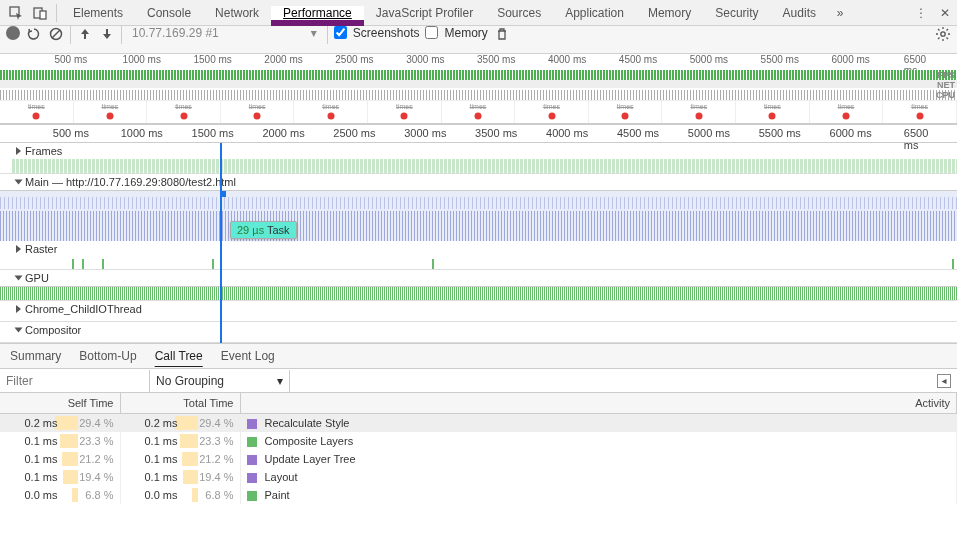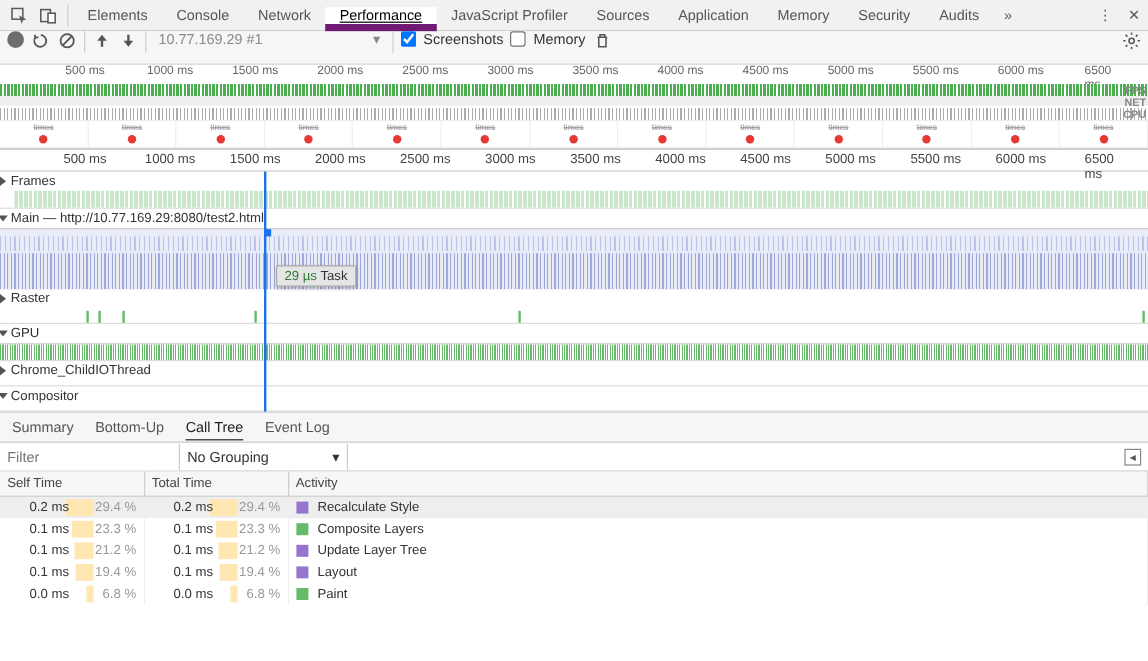--- a/index.html
+++ b/index.html
@@ -38,25 +38,25 @@
 .shot .dot { position:absolute; left:50%; top:70%; transform:translate(-50%,-50%); width:7px; height:7px; background:#e53935; border-radius:50%; }
 .shot .tiny { position:absolute; left:50%; top:2px; transform:translateX(-50%); font-size:7px; color:#999; text-decoration:line-through; }
 
 
 .main-ruler { height:18px; position:relative; font-size:11px; color:#444; border-bottom:1px solid #ccc; }
 .main-ruler .tick { position:absolute; top:2px; transform:translateX(-50%); }
 
 
 .tracks { flex: 0 0 auto; position:relative; }
 .cursor-line { position:absolute; top:0; bottom:0; left:220px; width:2px; background:#1a73e8; z-index:5; }
-.tooltip { position:absolute; left:230px; top:200px; background:#e5e5e5; border:1px solid #aaa; padding:2px 6px; font-size:11px; color:#333; z-index:6; border-radius:2px; box-shadow:0 1px 3px rgba(0,0,0,0.2);}
+.tooltip { position:absolute; left:230px; top:200px; background:#5eead4; border:1px solid #aaa; padding:2px 6px; font-size:11px; color:#333; z-index:6; border-radius:2px; box-shadow:0 1px 3px rgba(0,0,0,0.2);}
 .tooltip .dur { color:#2e7d32; }
 
 .track { border-bottom:1px solid #ddd; position:relative; }
-.track-header { height:16px; display:flex; align-items:center; gap:4px; padding-left:0; font-size:11px; color:#333; }
+.track-header { height:16px; display:flex; align-items:center; gap:4px; padding-left:16px; font-size:11px; color:#333; }
 .tri { width:0; height:0; border-left:5px solid #555; border-top:4px solid transparent; border-bottom:4px solid transparent; display:inline-block; }
 .tri.down { transform:rotate(90deg); }
 .frames-body { height:14px; background: repeating-linear-gradient(90deg, #c8e6c9 0 3px, #fff 3px 4px); margin-left:12px; }
 .main-body { height:50px; margin-left:0; background:#e8ecf8; position:relative; border-top: 1px solid #ccc;}
 .main-body::before { content:""; position:absolute; left:0; right:0; top:20px; height:30px; background: repeating-linear-gradient(90deg, #9fa8da 0 1px, #e8ecf8 1px 3px); }
 .main-body::after { content:""; position:absolute; left:0; right:0; top:6px; height:12px; background: repeating-linear-gradient(90deg, #bbc3e6 0 1px, #e8ecf8 1px 4px); }
 .main-body .hl { position:absolute; left:220px; top:0; width:6px; height:14px; background:#1a73e8; }
 .raster-body { height:12px; margin-left:12px; position:relative; }
 .raster-body .bar { position:absolute; top:2px; width:2px; height:10px; background:#66bb6a; }
 .gpu-body { height:14px; margin-left:0; background: repeating-linear-gradient(90deg, #66bb6a 0 1px, #fff 1px 2px); border-top: 1px solid #ccc;}
@@ -70,21 +70,21 @@
 
 
 .filter-row { display:flex; align-items:center; height:24px; border-bottom:1px solid #ccc; }
 .filter-row .filter { width:150px; height:22px; border:none; border-right:1px solid #ccc; padding:0 6px; font-size:12px; color:#a21caf; }
 .filter-row .grouping { flex:0 0 140px; height:22px; border-right:1px solid #ccc; padding:0 6px; display:flex; align-items:center; justify-content:space-between; color:#333; cursor:pointer;}
 .filter-row .rest { flex:1; display:flex; align-items:center; justify-content:flex-end; padding-right:6px; }
 .rest .expand-icon { width:14px; height:14px; border:1px solid #888; color:#555; display:flex; align-items:center; justify-content:center; font-size:10px;}
 
 
 .tbl { width:100%; border-collapse:collapse; font-size:11px; table-layout:fixed; }
-.tbl th { text-align:left; font-weight:normal; color:#444; padding:4px 6px; border-bottom:1px solid #ccc; border-right:1px solid #ccc; background:#f6f6f6;}
+.tbl th { text-align:right; font-weight:normal; color:#444; padding:4px 6px; border-bottom:1px solid #ccc; border-right:1px solid #ccc; background:#f6f6f6;}
 .tbl th:nth-child(1){width:120px;} .tbl th:nth-child(2){width:120px;} .tbl th:nth-child(3){width:auto;}
 .tbl td { padding:3px 6px; border-right:1px solid #eee; }
 .tbl tbody tr:first-child { background:#eee; }
 .timecell { text-align:right; position:relative; }
 .timecell .bar { position:absolute; right:42px; top:2px; bottom:2px; background:#ffe7b3; }
 .timecell .txt { position:relative; }
 .timecell .pct { color:#999; margin-left:18px; display:inline-block; width:38px; text-align:right;}
 .act-swatch { display:inline-block; width:10px; height:10px; margin-right:8px; vertical-align:middle;}
 .sw-purple{background:#9575cd;} .sw-green{background:#66bb6a;}
 

